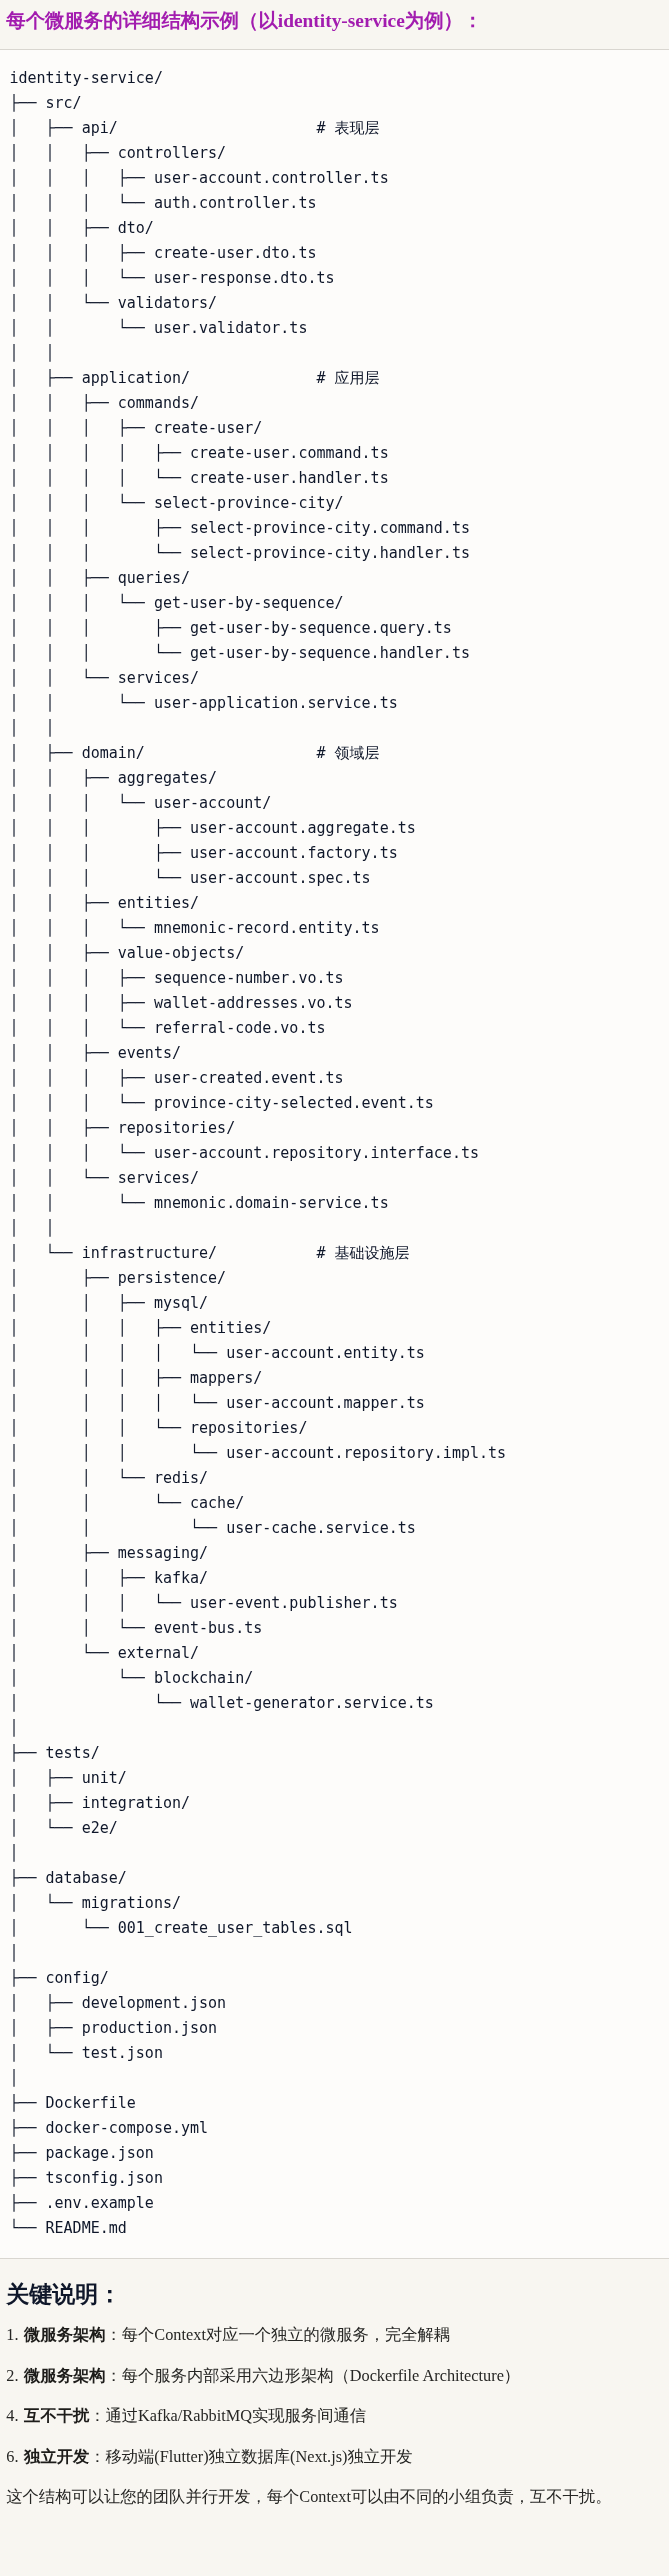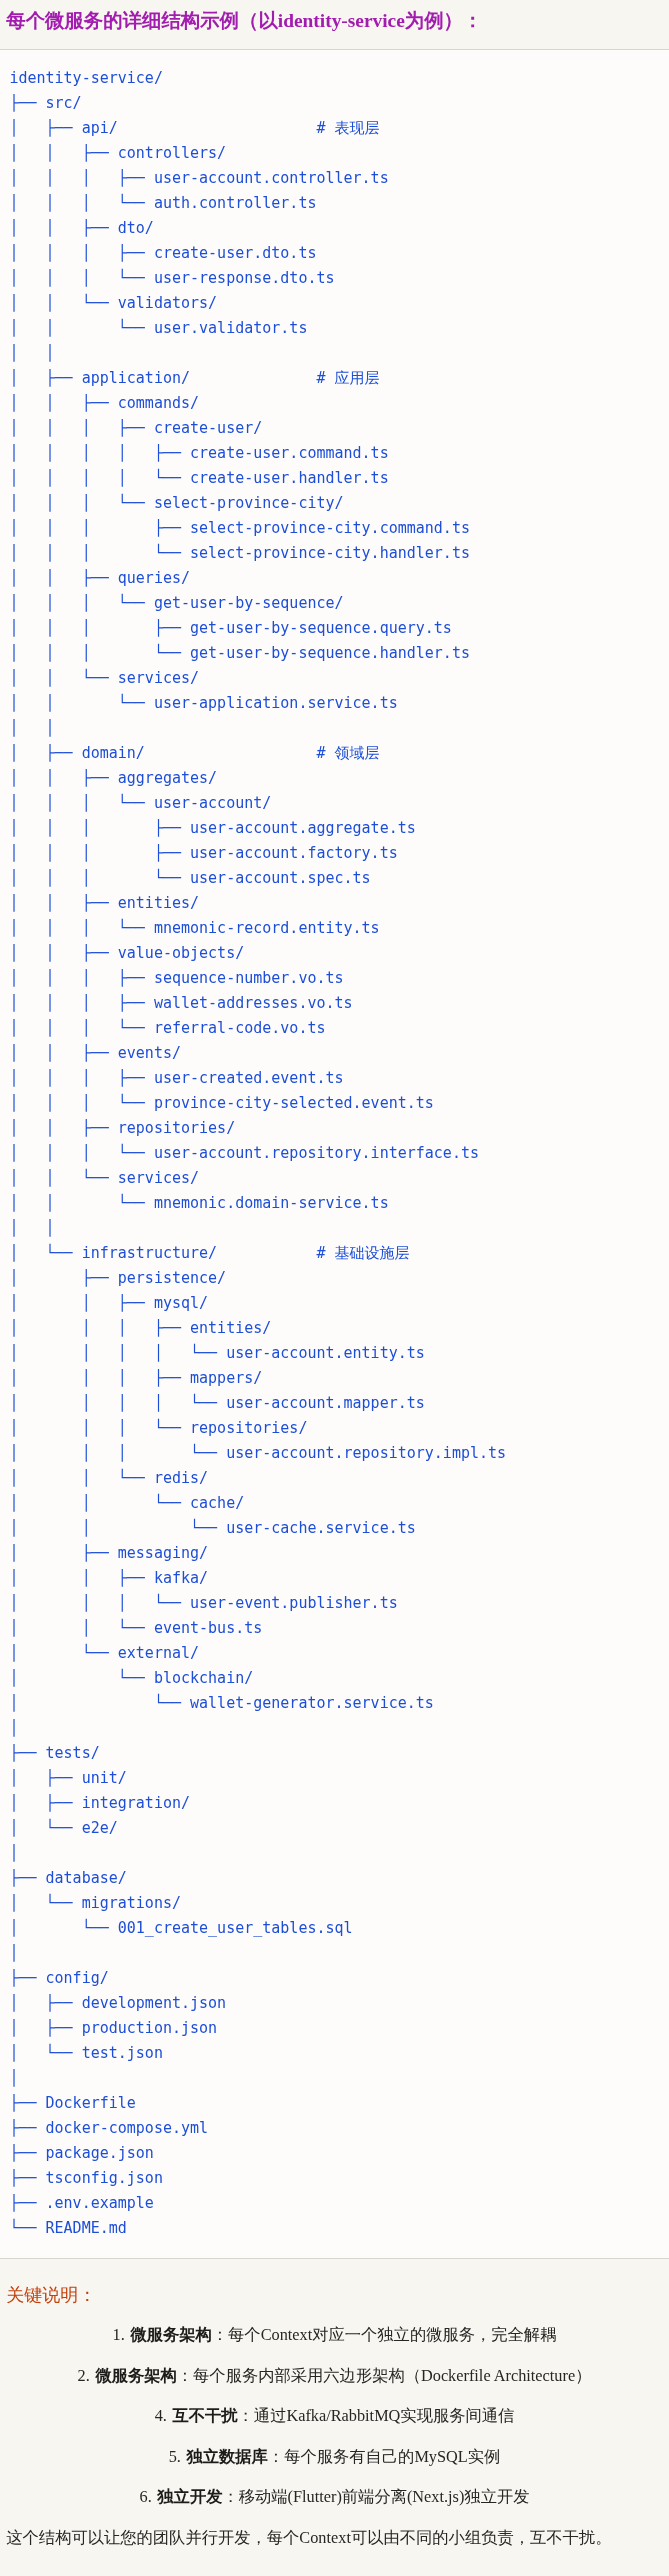--- a/index.html
+++ b/index.html
@@ -22,39 +22,38 @@
 
   pre.codeblock {
     margin: 0 -6.3px;
     padding: 16.3px 11.3px 17.5px 9.4px;
     background: #fdfcfa;
     border-top: 0.6px solid #d9d6d0;
     border-bottom: 0.6px solid #d9d6d0;
     font-family: "DejaVu Sans Mono", monospace;
     font-size: 15px;
     line-height: 25px;
-    color: #1d4ed8;
+    color: #0f172a;
     white-space: pre;
     overflow: hidden;
   }
 
   .notes-heading {
-    font-size: 18px;
-    font-weight: 400;
+    font-size: 23px;
+    font-weight: 700;
     line-height: 26px;
-    color: #c2410c;
+    color: #0f172a;
     margin: 22.5px 0 16.3px 0;
   }
 
   .note {
     font-size: 16.3px;
     line-height: 22.5px;
     margin: 0 0 18px 0;
     white-space: nowrap;
-    text-align: center;
   }
   .note .num { margin-right: 5.6px; }
   .note .lbl { font-weight: 700; color: #1d1c1a; }
 
   .closing {
     font-size: 16.3px;
     line-height: 22.5px;
     margin: 0;
     white-space: nowrap;
   }
@@ -156,20 +155,19 @@
 
   <div class="notes-heading">关键说明：</div>
 
   <div class="note"><span class="num">1.</span><span class="lbl">微服务架构</span><span class="txt">：每个Context对应一个独立的微服务，完全解耦</span></div>
 
   <div class="note"><span class="num">2.</span><span class="lbl">微服务架构</span><span class="txt">：每个服务内部采用六边形架构（Dockerfile Architecture）</span></div>
 
 
   <div class="note"><span class="num">4.</span><span class="lbl">互不干扰</span><span class="txt">：通过Kafka/RabbitMQ实现服务间通信</span></div>
 
-  <div class="note"><span class="num">5.</span><span class="lbl">独立数据库</span><span class="txt">：每个服务有自己的MySQL实例</span></div>
 
-  <div class="note"><span class="num">6.</span><span class="lbl">独立开发</span><span class="txt">：移动端(Flutter)前端分离(Next.js)独立开发</span></div>
+  <div class="note"><span class="num">6.</span><span class="lbl">独立开发</span><span class="txt">：移动端(Flutter)独立数据库(Next.js)独立开发</span></div>
 
   <p class="closing">这个结构可以让您的团队并行开发，每个Context可以由不同的小组负责，互不干扰。</p>
 
 </div>
 
 
 </body></html>

